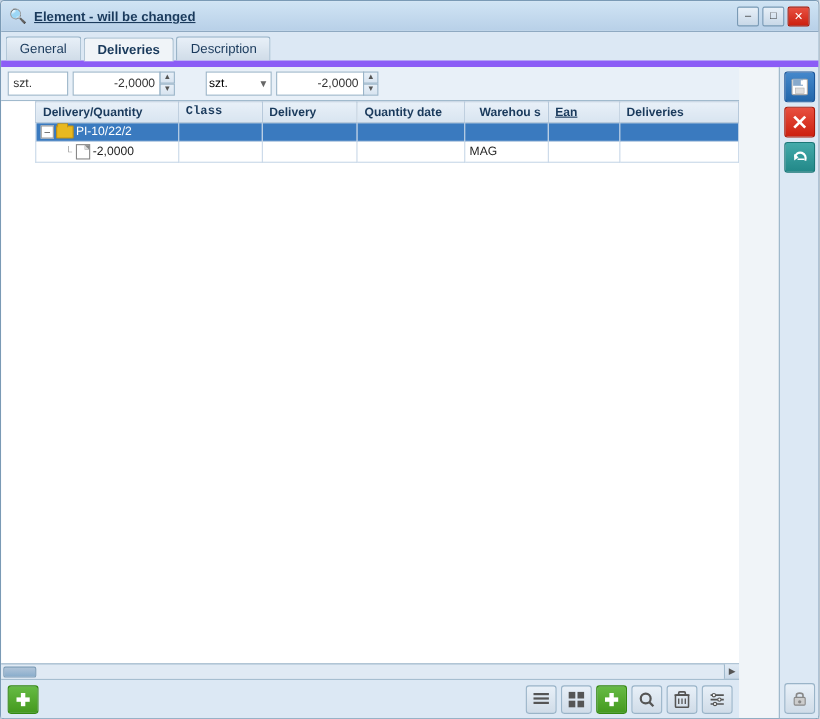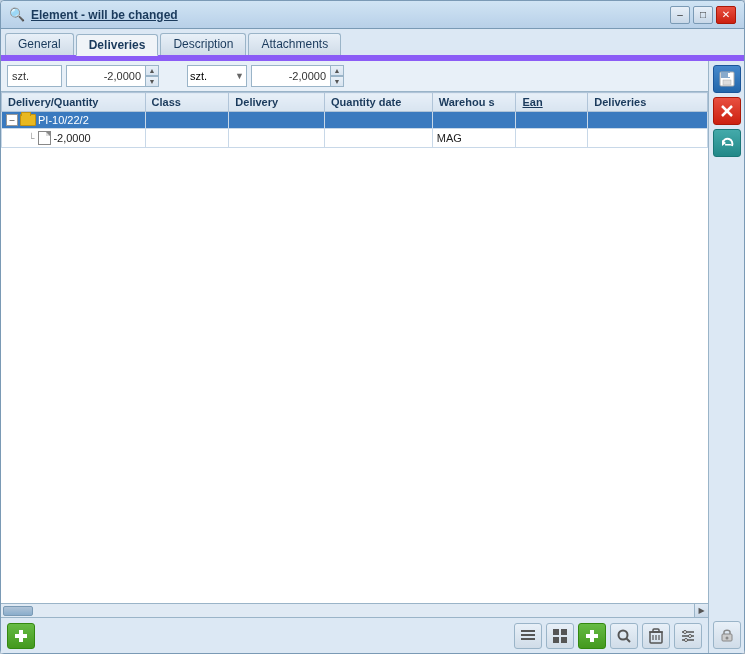--- a/index.html
+++ b/index.html
@@ -97,20 +97,21 @@
       border-bottom: 1px solid #f0f4f8;
       font-weight: 700;
       position: relative;
       bottom: -1px;
       z-index: 1;
     }
     .content-area {
       display: flex;
       flex: 1;
       overflow: hidden;
+      gap: 36px;
     }
     .main-panel {
       flex: 1;
       display: flex;
       flex-direction: column;
       overflow: hidden;
     }
     .filter-bar {
       display: flex;
       align-items: center;
@@ -164,20 +165,21 @@
       cursor: pointer;
     }
     .dropdown-arrow {
       font-size: 9px;
       color: #666;
     }
     .table-container {
       flex: 1;
       overflow: auto;
       background: white;
+      padding-left: 31px;
     }
     .tree-table {
       width: 100%;
       border-collapse: collapse;
       font-size: 11px;
     }
     .tree-table th {
       background: linear-gradient(to bottom, #e8f0f8, #d8e4f0);
       border: 1px solid #b0c4d8;
       padding: 3px 6px;
@@ -369,21 +371,20 @@
       <button class="title-btn">–</button>
       <button class="title-btn">□</button>
       <button class="title-btn close">✕</button>
     </div>
   </div>
 
   <div class="tabs-row">
     <div class="tab">General</div>
     <div class="tab active">Deliveries</div>
     <div class="tab">Description</div>
-    <div class="tab">Attachments</div>
   </div>
 
   <div class="content-area">
     <div class="main-panel">
 
       <div class="filter-bar">
         <input class="filter-input unit" type="text" value="szt." style="">
         <div style="display:flex;align-items:center;">
           <input class="filter-input value" type="text" value="-2,0000" style="">
           <div class="spin-btn">
@@ -403,24 +404,24 @@
             <div class="spin-arrow">▼</div>
           </div>
         </div>
       </div>
 
       <div class="table-container">
         <table class="tree-table">
           <thead>
             <tr>
               <th style="width:120px;">Delivery/Quantity</th>
-              <th style="width:70px;">Class</th>
+              <th style="width:70px;font-family:Liberation Mono, monospace;">Class</th>
               <th style="width:80px;">Delivery</th>
               <th style="width:90px;">Quantity date</th>
-              <th style="width:70px;">Warehou s</th>
+              <th style="width:70px;text-align:right;">Warehou s</th>
               <th style="width:60px;text-decoration:underline;">Ean</th>
               <th style="width:100px;">Deliveries</th>
             </tr>
           </thead>
           <tbody id="table-body">
 
             <tr class="row-selected">
               <td>
                 <div class="tree-cell">
                   <div class="expand-btn">–</div>

